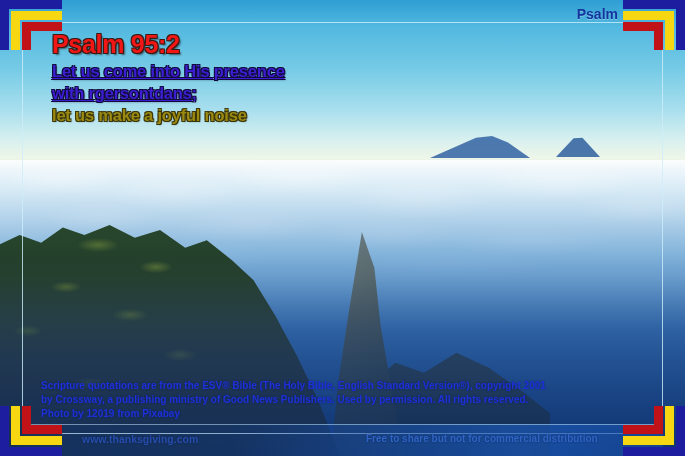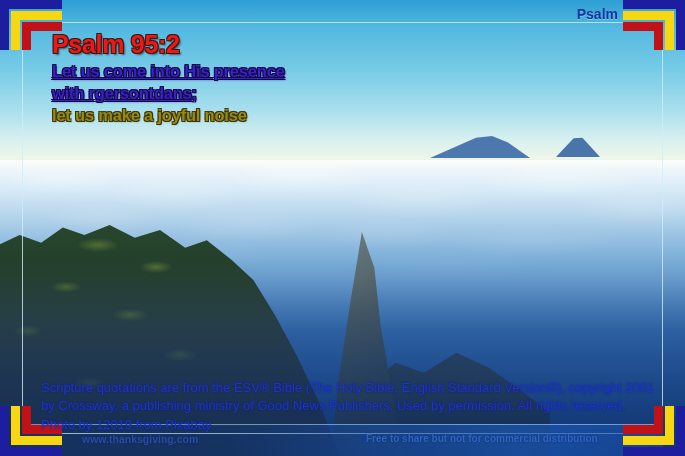--- a/index.html
+++ b/index.html
@@ -211,22 +211,22 @@
     color: #12349c;
     text-shadow: 0 1px 1px rgba(255,255,255,0.35);
   }
 
   
   .credits {
     position: absolute;
     left: 41px;
     top: 379px;
     width: 600px;
-    font-size: 13px;
-    font-weight: normal;
+    font-size: 10px;
+    font-weight: bold;
     line-height: 1.42;
     color: #1e31d8;
     text-shadow: 0 0 2px rgba(10,20,90,0.6);
   }
   .credits div { white-space: nowrap; }
 
   
   .bottom-bar {
     position: absolute;
     left: 22px;

